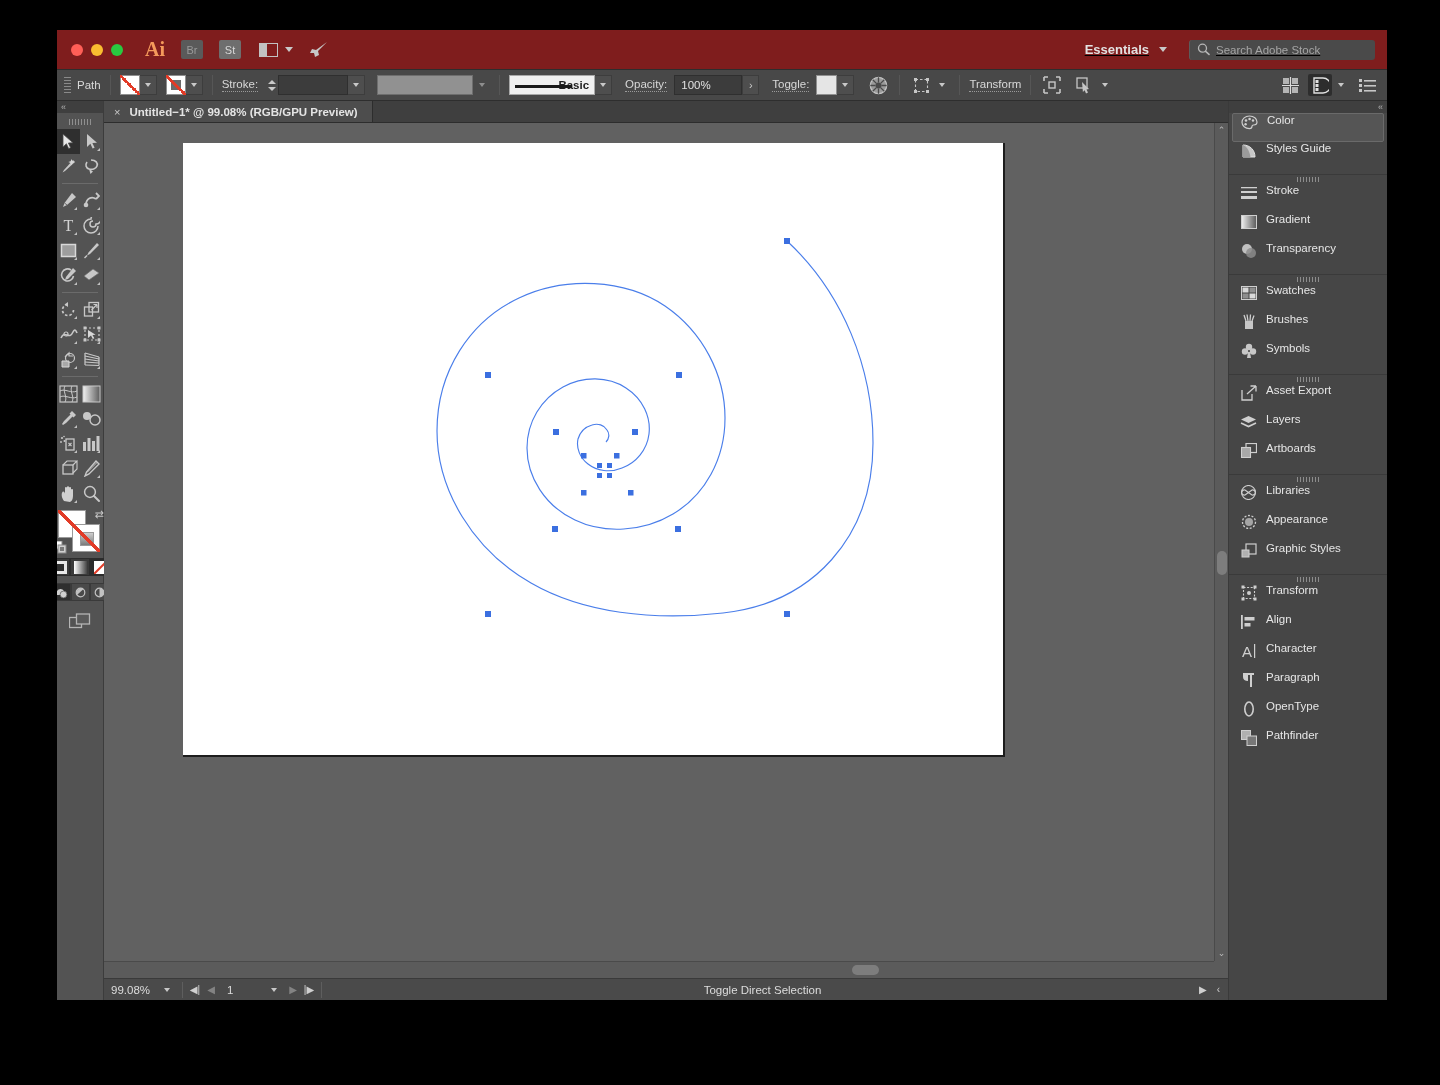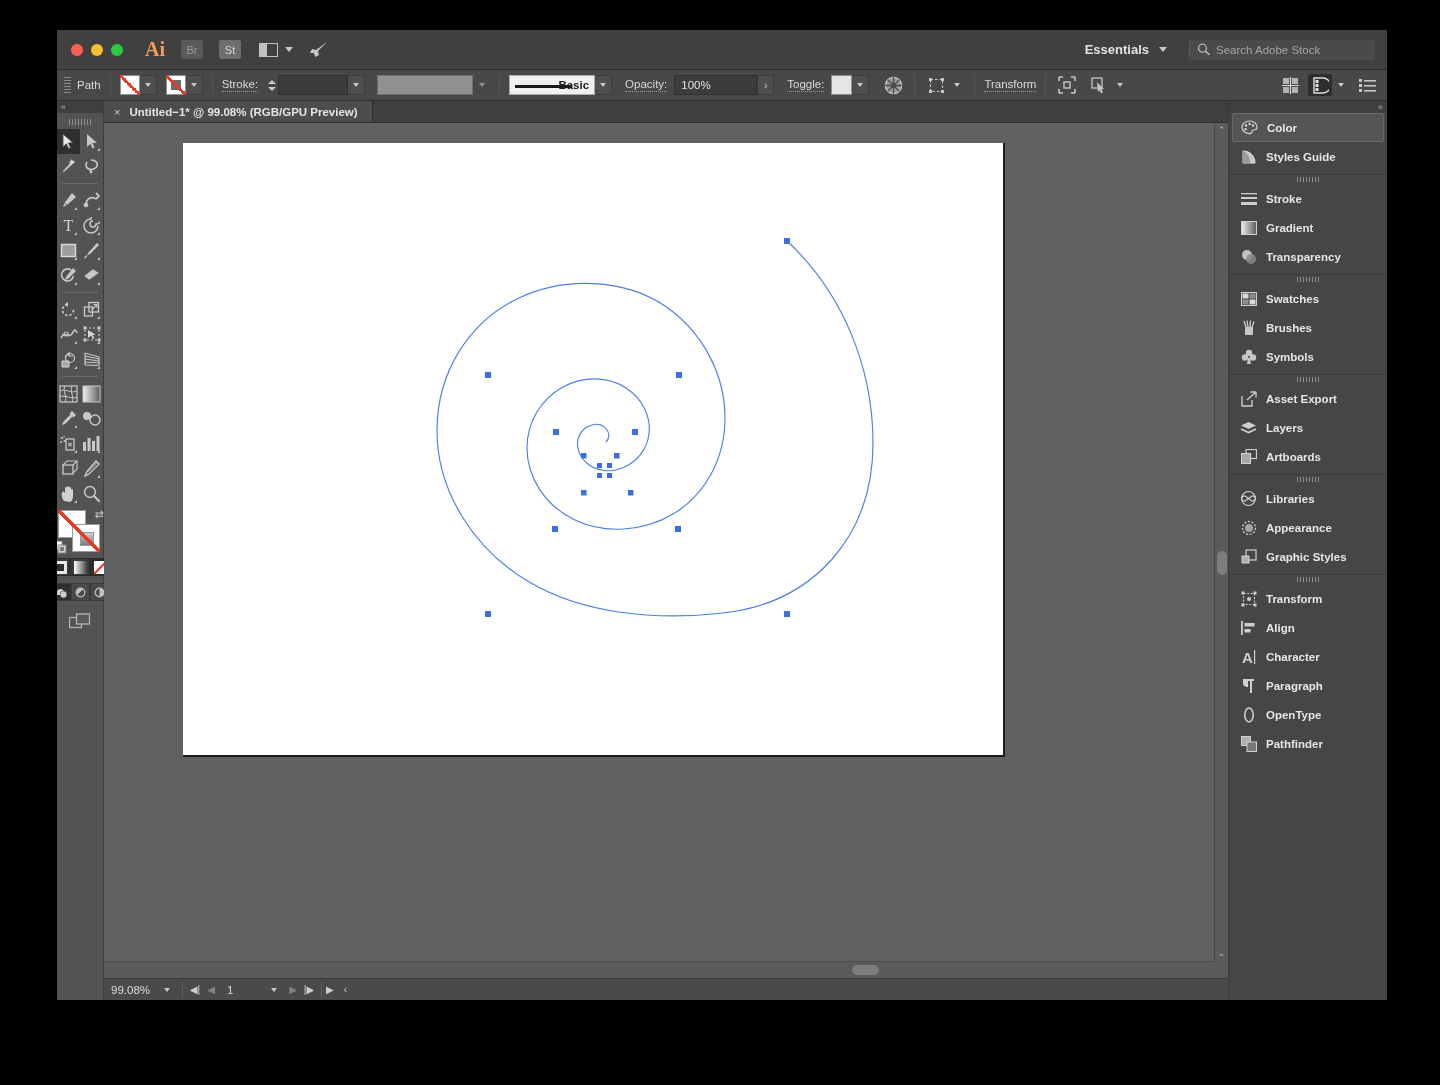--- a/index.html
+++ b/index.html
@@ -13,21 +13,21 @@
     position: absolute;
     left: 57px; top: 30px;
     width: 1330px; height: 970px;
     background: #535353;
     display: flex; flex-direction: column;
     overflow: hidden;
   }
 
   
   .titlebar {
-    height: 40px; background: #404040;
+    height: 40px; background: #7f1d1d;
     display: flex; align-items: center;
     position: relative; flex: 0 0 40px;
     border-bottom: 1px solid #2e2e2e;
   }
   .traffic { display: flex; gap: 8px; margin-left: 14px; }
   .tl { width: 12px; height: 12px; border-radius: 50%; }
   .tl.red { background: #ff5f57; }
   .tl.yellow { background: #f9bd30; }
   .tl.green { background: #29c940; }
   .ai-logo {
@@ -46,21 +46,21 @@
   .arr-ico { width: 19px; height: 14px; border: 1.5px solid #c2c2c2; display:flex; }
   .arr-ico i { display:block; height:100%; }
   .arr-ico i:first-child { width: 42%; background:#c2c2c2; border-right: 1.5px solid #c2c2c2; }
   .arr-ico i:last-child { width: 58%; }
   .chev { width: 0; height: 0; border-left: 4px solid transparent;
           border-right: 4px solid transparent; border-top: 5px solid #c8c8c8; }
   .rocket { margin-left: 16px; width: 20px; height: 18px; position: relative; }
   .rocket svg { display: block; }
   .tb-right {
     position: absolute; right: 12px; top: 0; height: 100%;
-    display: flex; align-items: center; gap: 0;
+    display: flex; align-items: center; gap: 0; text-decoration: underline;
   }
   .workspace {
     color: #e2e2e2; font-size: 13px; font-weight: bold;
     display: flex; align-items: center; gap: 10px;
     padding: 0 14px;
   }
   .search-box {
     width: 186px; height: 20px; background: #4a4a4a;
     border-radius: 3px; display: flex; align-items: center;
     gap: 6px; padding: 0 7px; margin-left: 8px;
@@ -110,21 +110,21 @@
   .stepper { width: 11px; height: 20px; display: flex; flex-direction: column;
              align-items: center; justify-content: center; gap: 3px; margin-left: 8px; }
   .st-up { width:0;height:0;border-left:4px solid transparent;border-right:4px solid transparent;border-bottom:4px solid #c8c8c8; }
   .st-dn { width:0;height:0;border-left:4px solid transparent;border-right:4px solid transparent;border-top:4px solid #c8c8c8; }
   .field {
     height: 20px; background: #3c3c3c; border: 1px solid #2f2f2f;
     display: flex; align-items: center; padding: 0 6px;
     color: #e0e0e0; font-size: 11.5px;
   }
   .field.stroke-w { width: 70px; }
-  .field.opacity { width: 83px; }
+  .field.opacity { width: 68px; }
   .profile-bar { width: 96px; height: 20px; background: #919191; border:1px solid #6e6e6e; }
   .brush-field {
     width: 86px; height: 20px; background: #f0f0f0; display: flex;
     align-items: center; justify-content: flex-end; padding-right: 5px;
     position: relative; border: 1px solid #a8a8a8;
   }
   .brush-field .line { position:absolute; left: 5px; top: 9px; width: 56px; height: 3px; background:#1a1a1a; }
   .brush-field span { color: #1d1d1d; font-size: 11.5px; font-weight: bold; }
   .style-sw { width: 21px; height: 20px; background: #e5e5e5; border: 1px solid #8f8f8f; }
   .arrow-r { width: 17px; height: 20px; background: #4e4e4e; border: 1px solid #3d3d3d;
@@ -226,22 +226,22 @@
     border-left: 1px solid #3a3a3a; display: flex; flex-direction: column;
     padding-top: 0; overflow: hidden;
   }
   .rd-head { height: 12px; background:#3f3f3f; color:#b0b0b0; font-size:9px;
     display:flex; align-items:center; justify-content:flex-end; padding-right:4px; }
   .rd-group { border-bottom: 1px solid #3a3a3a; padding-bottom: 3px; }
   .rd-grip { height: 9px; display:flex; align-items:center; justify-content:center; }
   .rd-grip i { display:block; width: 22px; height: 5px;
     background: repeating-linear-gradient(to right,#8d8d8d 0 1px,transparent 1px 3px); }
   .rd-item {
-    height: 29px; display: flex; align-items: center; gap: 9px;
-    padding-left: 8px; color: #e6e6e6; font-size: 11.5px; font-weight: bold;
+    height: 29px; display: flex; gap: 9px;
+    padding-left: 8px; color: #e6e6e6; font-size: 11.5px; font-weight: normal;
     margin: 0 3px;
   }
   .rd-item.active { background: #555555; border: 1px solid #6a6a6a; border-radius: 2px; }
   .rd-ico { width: 17px; height: 17px; display: flex; align-items: center; justify-content: center; }
 </style>
 </head>
 <body>
 
 <div class="app">
 
@@ -796,20 +796,21 @@
         <span class="sb-sep"></span>
         <span class="navbtn">◀|</span>
         <span class="navbtn dim">◀</span>
         <span class="sb-page">1</span>
         <span class="sb-drop">
             <i class="chev-sm"></i>
           </span>
         <span class="navbtn dim">▶</span>
         <span class="navbtn">|▶</span>
         <span class="sb-sep"></span>
+        <span class="sb-tool">Toggle Direct Selection</span>
         <span class="sb-right">
           <span>▶</span>
           <span>‹</span>
         </span>
       </div>
     </div>
 
     <div class="rightdock">
       <div class="rd-head">«</div>
 

